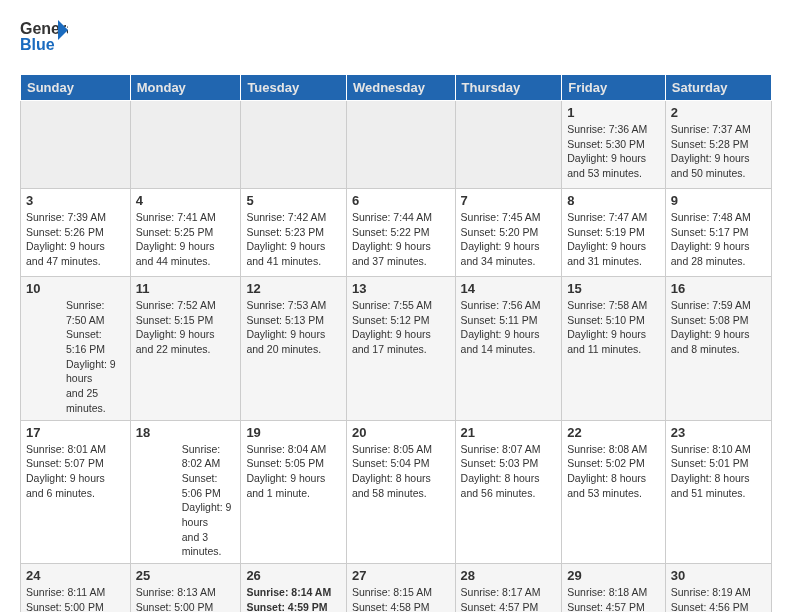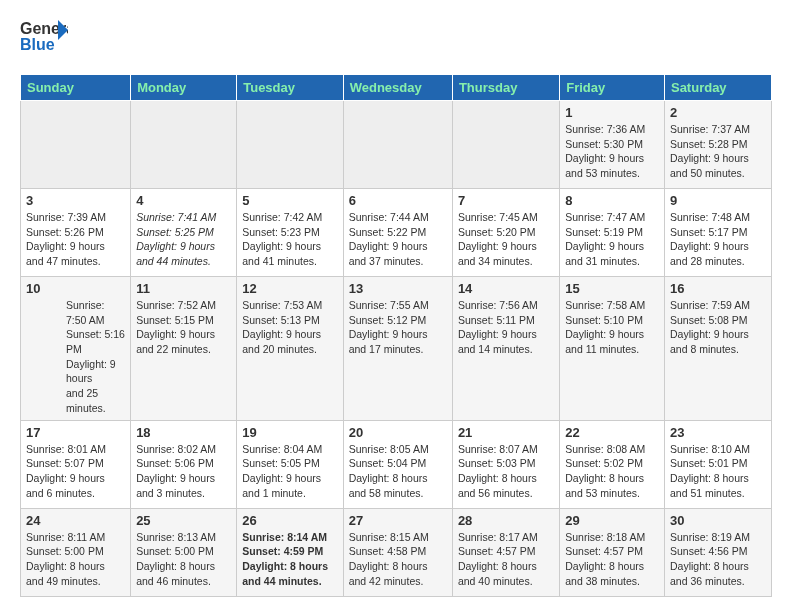--- a/index.html
+++ b/index.html
@@ -4,21 +4,21 @@
   <style>
     * { box-sizing: border-box; margin: 0; padding: 0; }
     body { font-family: Arial, sans-serif; background: #fff; width: 792px; min-height: 612px; }
     .page { width: 792px; padding: 16px 20px; }
     .header { display: flex; justify-content: space-between; align-items: flex-start; margin-bottom: 10px; }
     .logo { display: flex; align-items: center; }
     .title-block { text-align: right; }
     .month-title { font-size: 36px; font-weight: bold; color: #333; }
     .location { font-size: 14px; color: #555; }
     table { width: 100%; border-collapse: collapse; }
-    thead tr th { background: #2166b0; color: #86efac; text-align: left; padding: 5px 6px; font-size: 13px; font-weight: bold; border: 1px solid #fff; }
+    thead tr th { background: #2166b0; color: #e5e5e5; text-align: left; padding: 5px 6px; font-size: 13px; font-weight: bold; border: 1px solid #fff; }
     tbody tr td { border: 1px solid #ccc; vertical-align: top; padding: 4px 5px; font-size: 11px; color: #333; height: 88px; width: 113px; background: #fff; }
     tbody tr:nth-child(odd) td { background: #f5f5f5; }
     tbody tr:nth-child(even) td { background: #fff; }
     .day-num { font-weight: bold; font-size: 13px; display: block; margin-bottom: 2px; }
     .day-info { font-size: 10.5px; line-height: 1.4; }
     .empty { background: #eee !important; }
   </style>
 </head>
 <body>
 
@@ -72,21 +72,21 @@
         <tr>
           <td>
             <span class="day-num">3</span>
             <div class="day-info" style="white-space: pre-line;">Sunrise: 7:39 AM
 Sunset: 5:26 PM
 Daylight: 9 hours
 and 47 minutes.</div>
           </td>
           <td>
             <span class="day-num">4</span>
-            <div class="day-info" style="white-space: pre-line; font-style: italic;">Sunrise: 7:41 AM
+            <div class="day-info" style="white-space: pre-line;">Sunrise: 7:41 AM
 Sunset: 5:25 PM
 Daylight: 9 hours
 and 44 minutes.</div>
           </td>
           <td>
             <span class="day-num">5</span>
             <div class="day-info" style="white-space: pre-line;">Sunrise: 7:42 AM
 Sunset: 5:23 PM
 Daylight: 9 hours
 and 41 minutes.</div>
@@ -174,21 +174,21 @@
         <tr>
           <td>
             <span class="day-num">17</span>
             <div class="day-info" style="white-space: pre-line;">Sunrise: 8:01 AM
 Sunset: 5:07 PM
 Daylight: 9 hours
 and 6 minutes.</div>
           </td>
           <td>
             <span class="day-num">18</span>
-            <div class="day-info" style="white-space: pre-line;">Sunrise: 8:02 AM
+            <div class="day-info" style="white-space: pre-line; margin-left: 46px;">Sunrise: 8:02 AM
 Sunset: 5:06 PM
 Daylight: 9 hours
 and 3 minutes.</div>
           </td>
           <td>
             <span class="day-num">19</span>
             <div class="day-info" style="white-space: pre-line;">Sunrise: 8:04 AM
 Sunset: 5:05 PM
 Daylight: 9 hours
 and 1 minute.</div>

